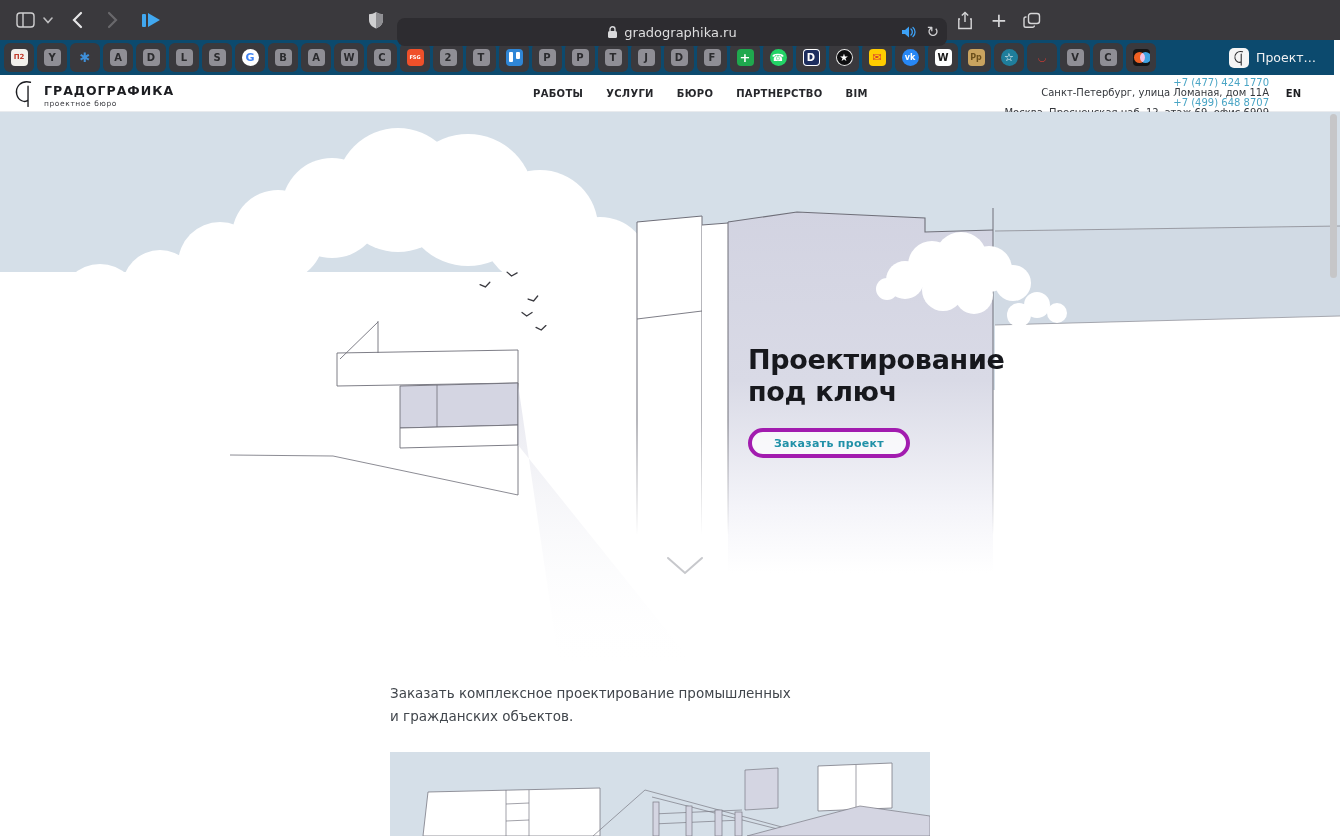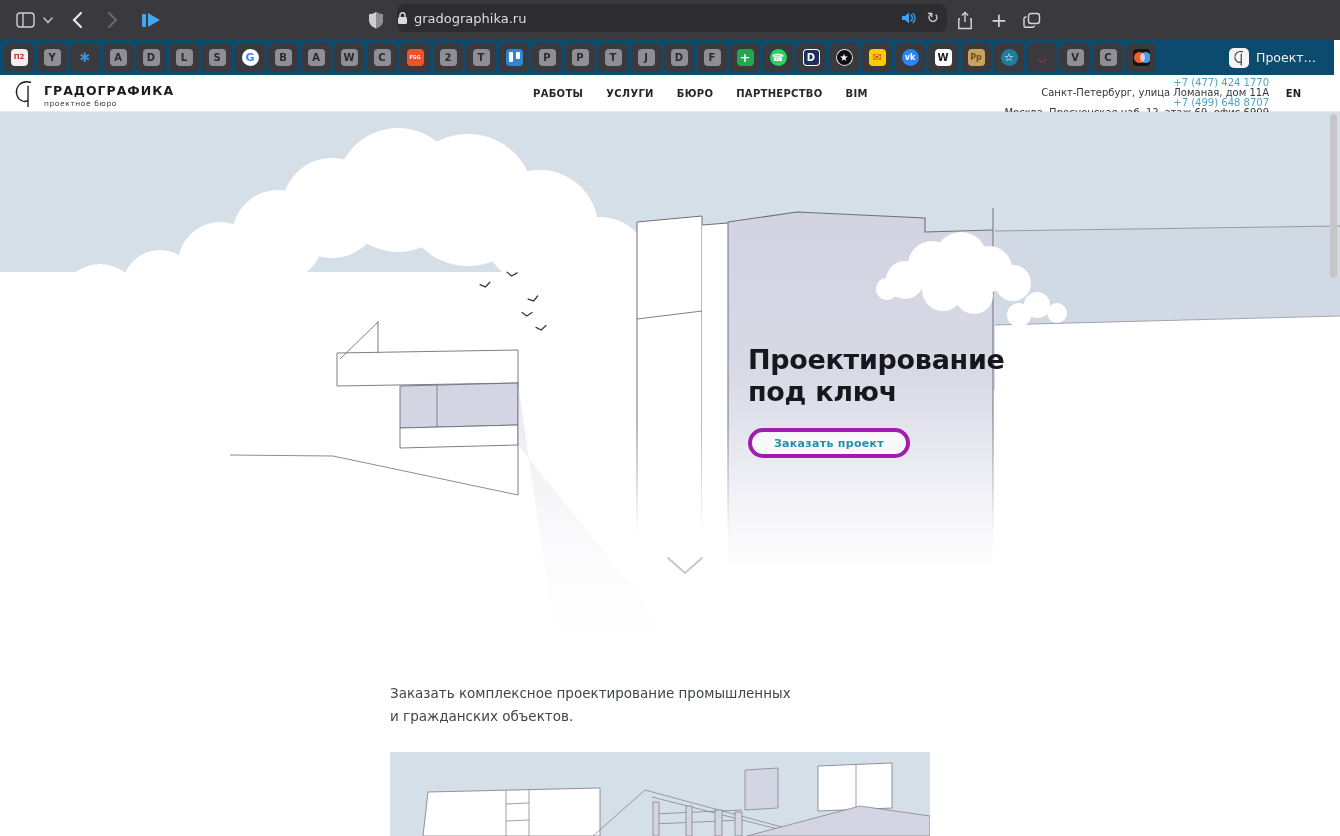--- a/index.html
+++ b/index.html
@@ -11,22 +11,22 @@
   .tb-icon { position:absolute; top:0; height:40px; display:flex; align-items:center; justify-content:center; }
   .sidebar-btn { left:10px; width:30px; }
   .tb-chevron { left:40px; width:16px; }
   .back-btn { left:62px; width:30px; }
   .fwd-btn { left:98px; width:30px; }
   .ext-btn { left:136px; width:30px; }
   .ext-shape { display:flex; align-items:center; }
   .ext-shape .bar { width:4px; height:13px; background:#41a8f0; border-radius:1px; margin-right:2px; }
   .ext-shape .tri { width:0; height:0; border-top:7px solid transparent; border-bottom:7px solid transparent; border-left:12px solid #41a8f0; }
   .shield-btn { left:362px; width:28px; }
-  .url-field { position:absolute; left:397px; top:4px; width:550px; height:28px; background:#2d2c30;
-               border-radius:8px; display:flex; align-items:center; justify-content:flex-start; color:#dededf; font-size:13px; }
+  .url-field { position:absolute; left:397px; top:18px; width:550px; height:28px; background:#2d2c30;
+               border-radius:8px; display:flex; align-items:center; justify-content:center; color:#dededf; font-size:13px; }
   .url-inner { display:flex; align-items:center; gap:6px; }
   .url-right { position:absolute; right:8px; top:0; height:28px; display:flex; align-items:center; gap:10px; }
   .reload-glyph { color:#cfcfd1; font-size:15px; }
   .share-btn { left:950px; width:30px; }
   .newtab-btn { left:984px; width:30px; color:#d6d6d8; font-size:20px; font-weight:400; }
   .tabs-btn { left:1016px; width:32px; }
 
   
   .bm-row { display:flex; align-items:center; width:1334px; height:35px; background:#0c4a6e; padding:0 4px; }
   .bm-strip { display:flex; align-items:center; gap:3px; }

